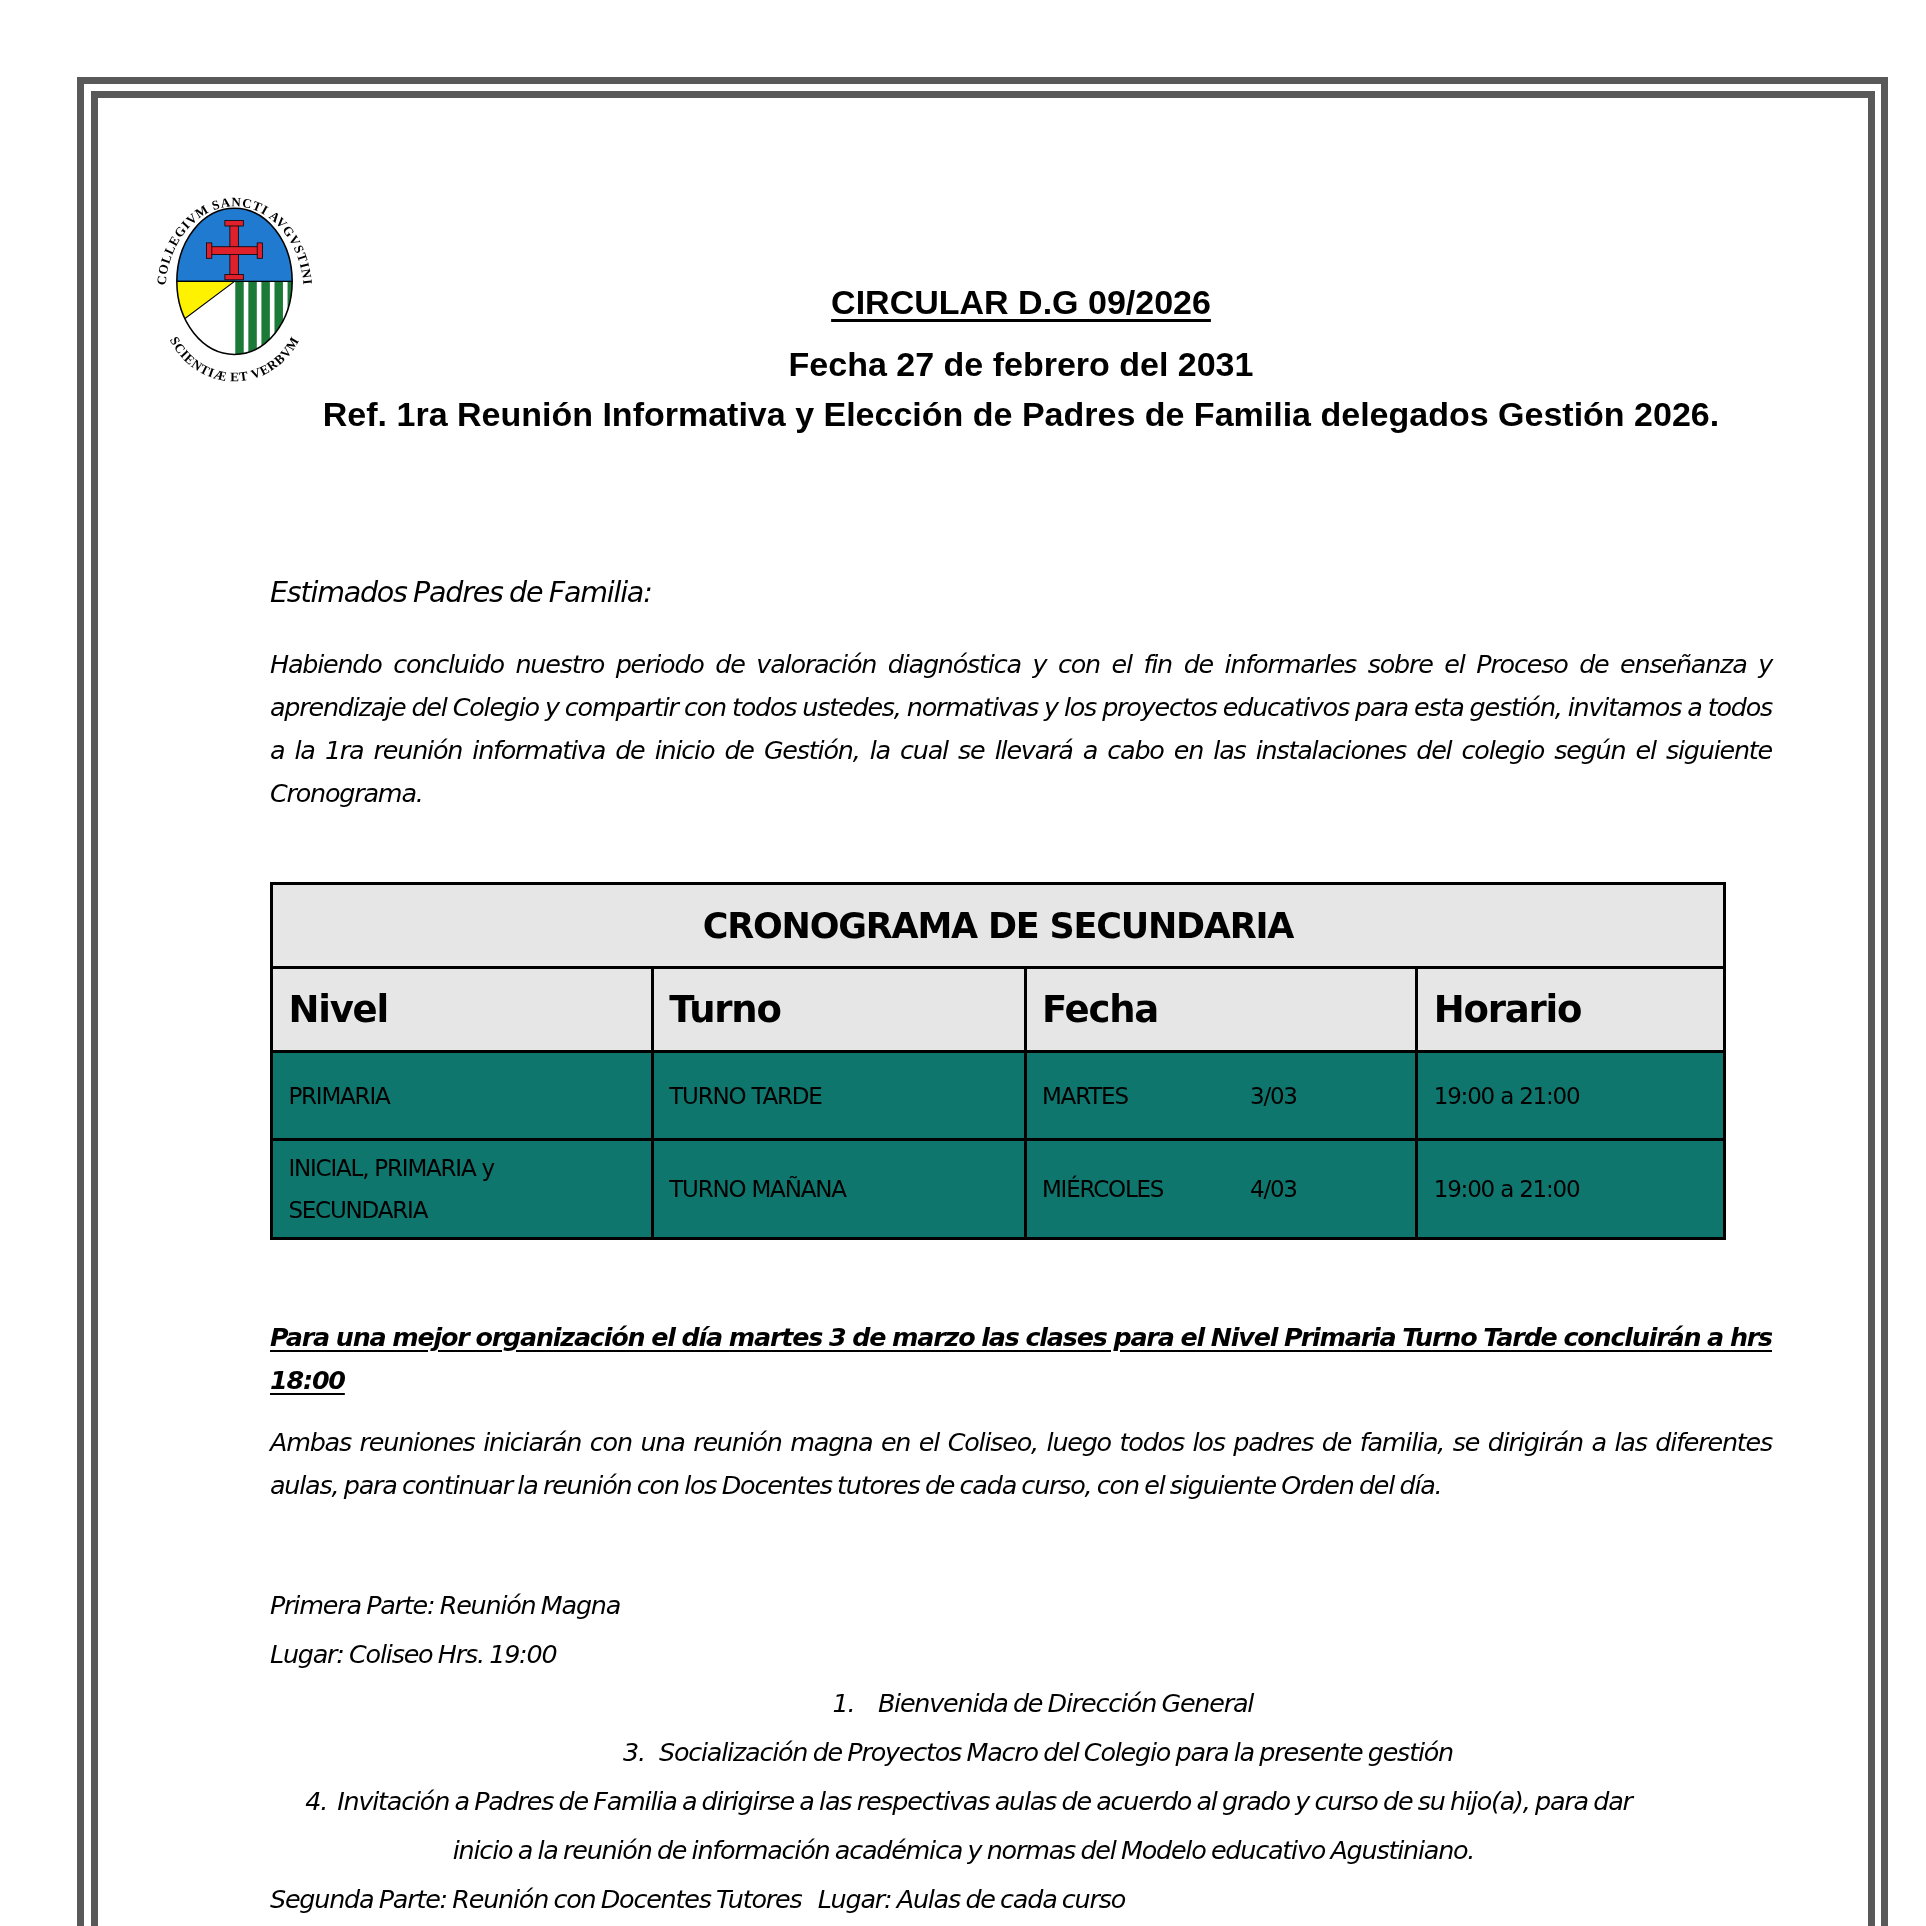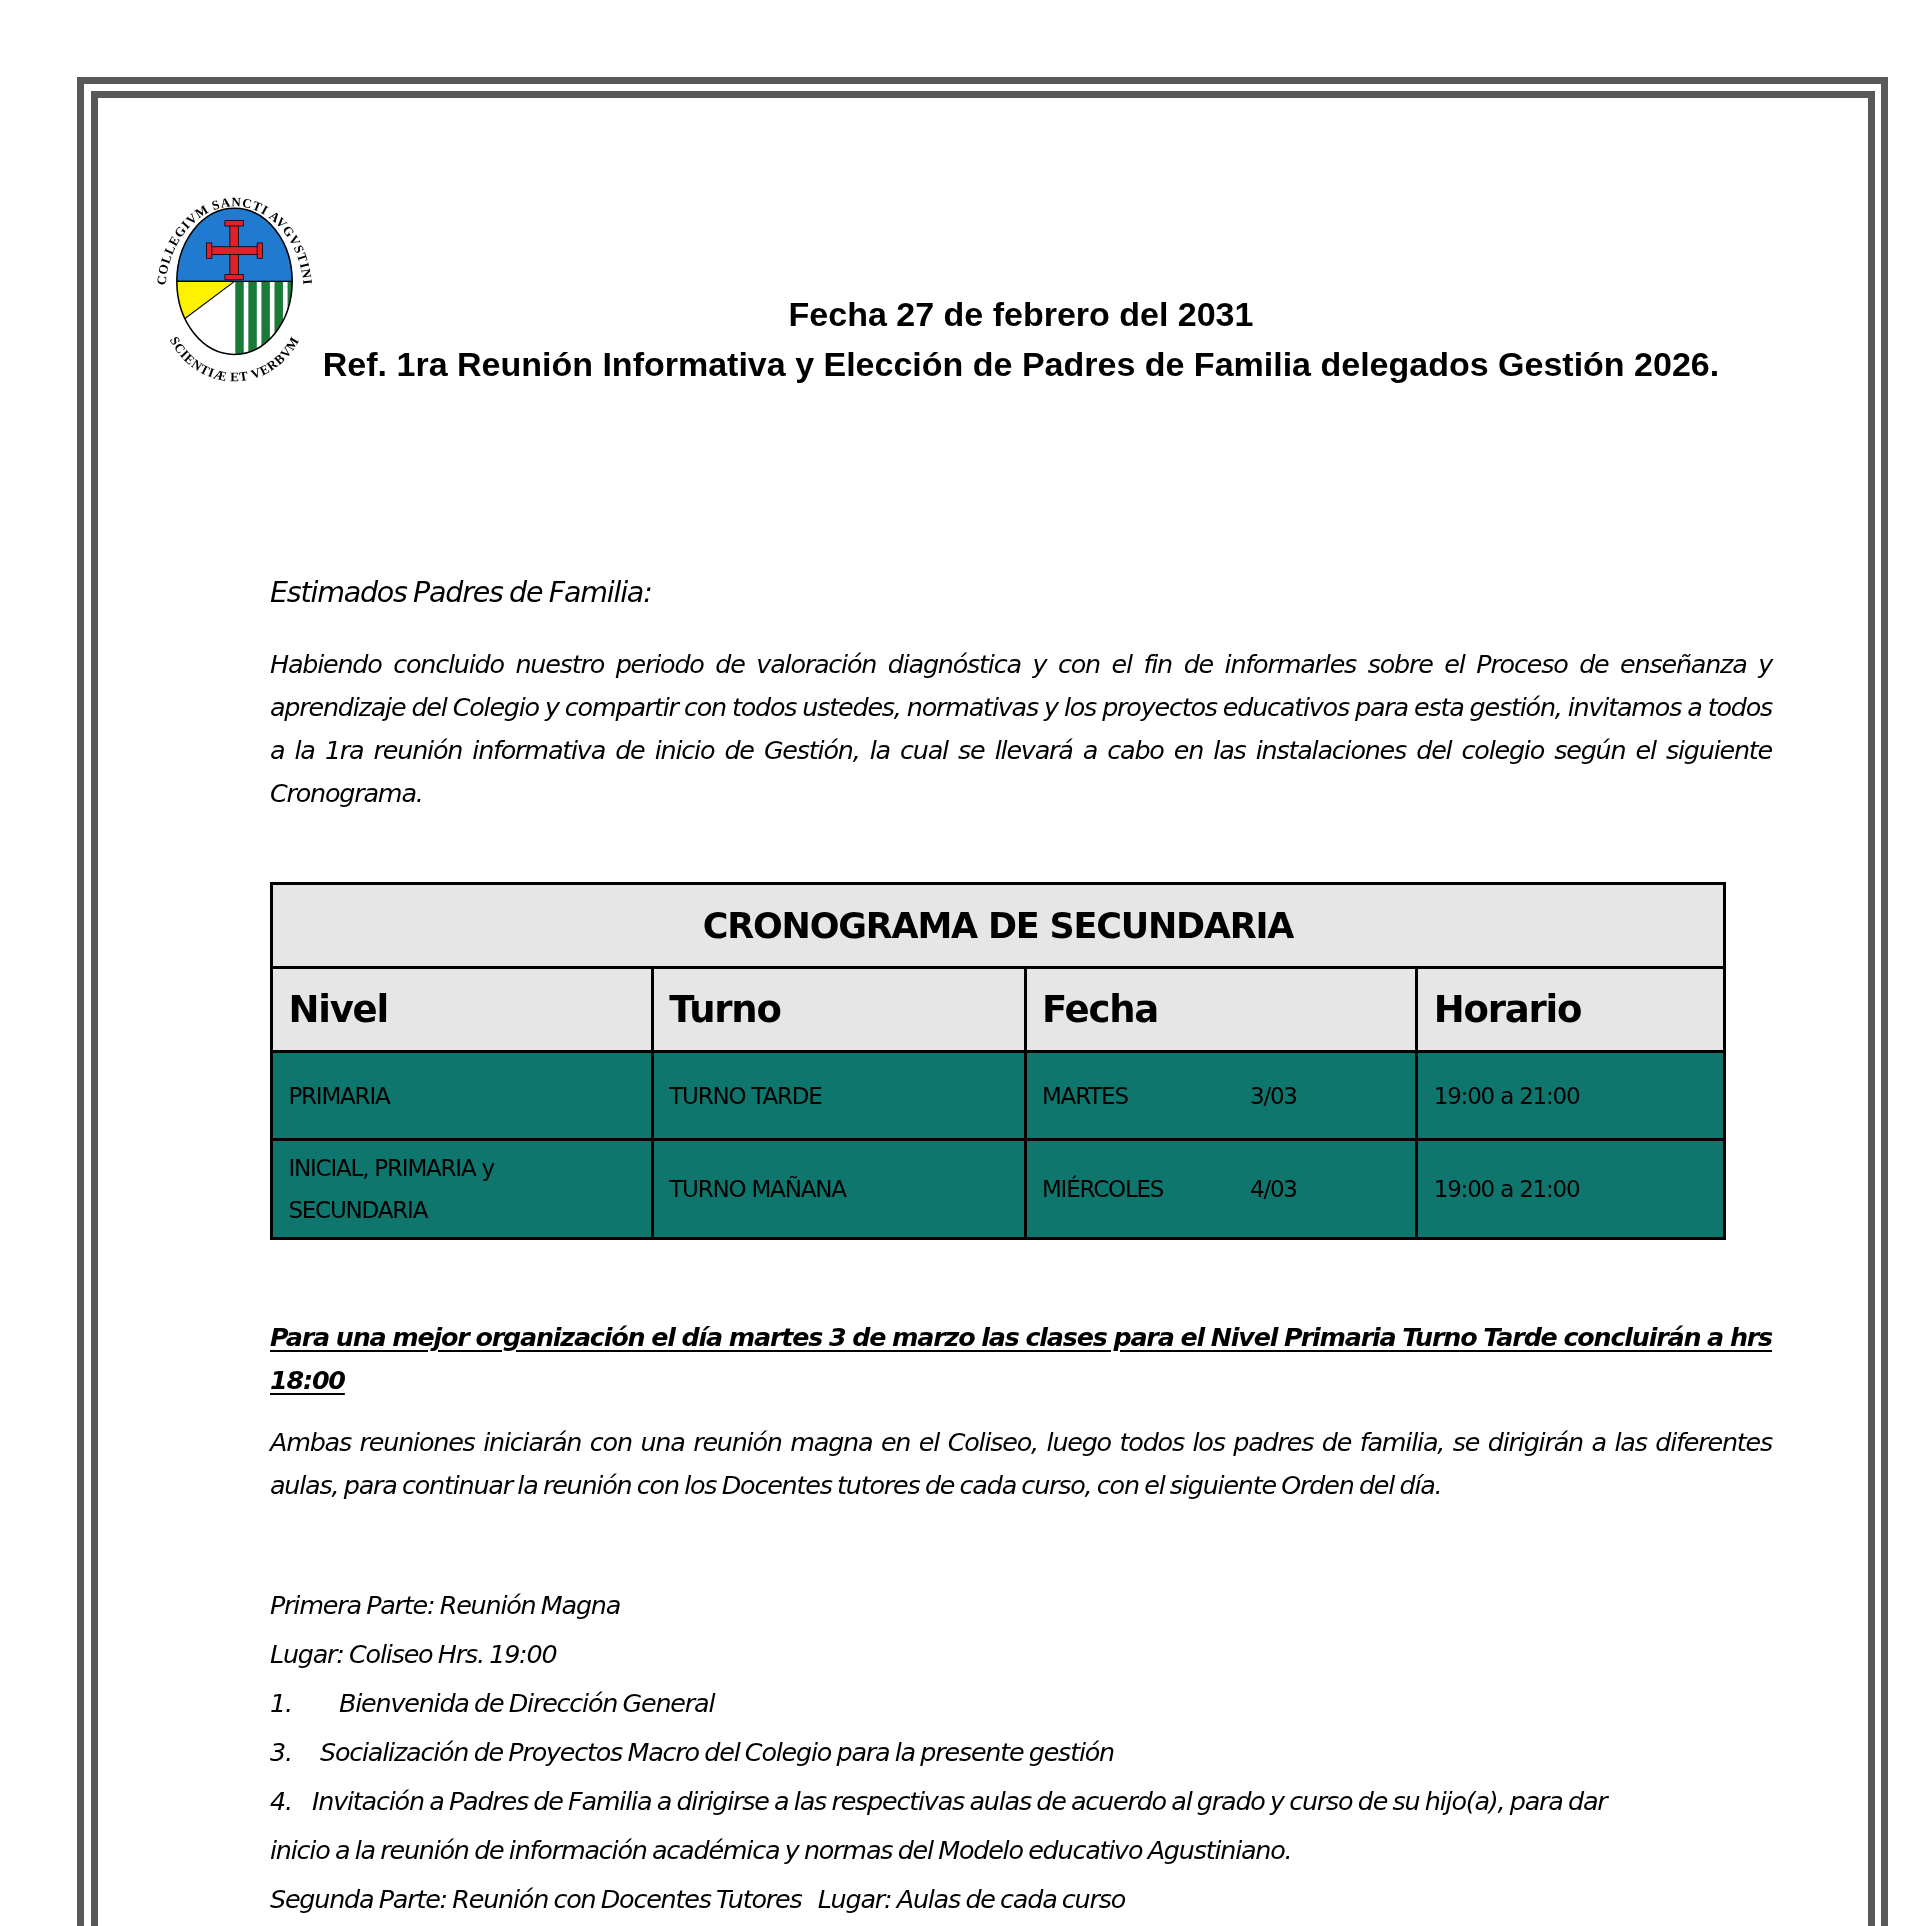--- a/index.html
+++ b/index.html
@@ -141,21 +141,21 @@
       top: 1581px;
       width: 1522px;
       font-family: "DejaVu Sans", sans-serif;
       font-style: italic;
       font-size: 25.4px;
       letter-spacing: -1.2px;
       word-spacing: -1.5px;
       line-height: 49px;
     }
     .agenda .strong { font-weight: normal; }
-    .agenda .item { white-space: nowrap; }
+    .agenda .item { white-space: nowrap; text-align: center; }
     .agenda .item .num { display: inline-block; }
     .agenda .item-1 .num { width: 69px; }
     .agenda .item-2 .num { width: 58px; }
     .agenda .item-3 .num { width: 50px; }
     .agenda .item-4 .num { width: 42px; }
     .agenda .wrap-line { white-space: normal; }
   </style>
 </head>
 <body>
 
@@ -194,20 +194,21 @@
   </g>
   <text font-family="'Liberation Serif', serif" font-size="34" font-weight="bold" fill="#000" letter-spacing="2">
     <textPath href="#topArc" startOffset="50%" text-anchor="middle">COLLEGIVM SANCTI AVGVSTINI</textPath>
   </text>
   <text font-family="'Liberation Serif', serif" font-size="34" font-weight="bold" fill="#000" letter-spacing="2">
     <textPath href="#bottomArc" startOffset="50%" text-anchor="middle">SCIENTIÆ ET VERBVM</textPath>
   </text>
 </svg>
 
 <div class="header">
+  <div class="h-circular">CIRCULAR D.G 09/2026</div>
   <div class="h-fecha">Fecha 27 de febrero del 2031</div>
   <div class="h-ref">Ref. 1ra Reunión Informativa y Elección de Padres de Familia delegados Gestión 2026.</div>
 </div>
 
 <div class="body-text greeting">Estimados Padres de Familia:</div>
 
 <div class="body-text intro">Habiendo concluido nuestro periodo de valoración diagnóstica y con el fin de informarles sobre el Proceso de enseñanza y aprendizaje del Colegio y compartir con todos ustedes, normativas y los proyectos educativos para esta gestión, invitamos a todos a la 1ra reunión informativa de inicio de Gestión, la cual se llevará a cabo en las instalaciones del colegio según el siguiente Cronograma.</div>
 
 <table class="schedule-table">
   <tbody>

